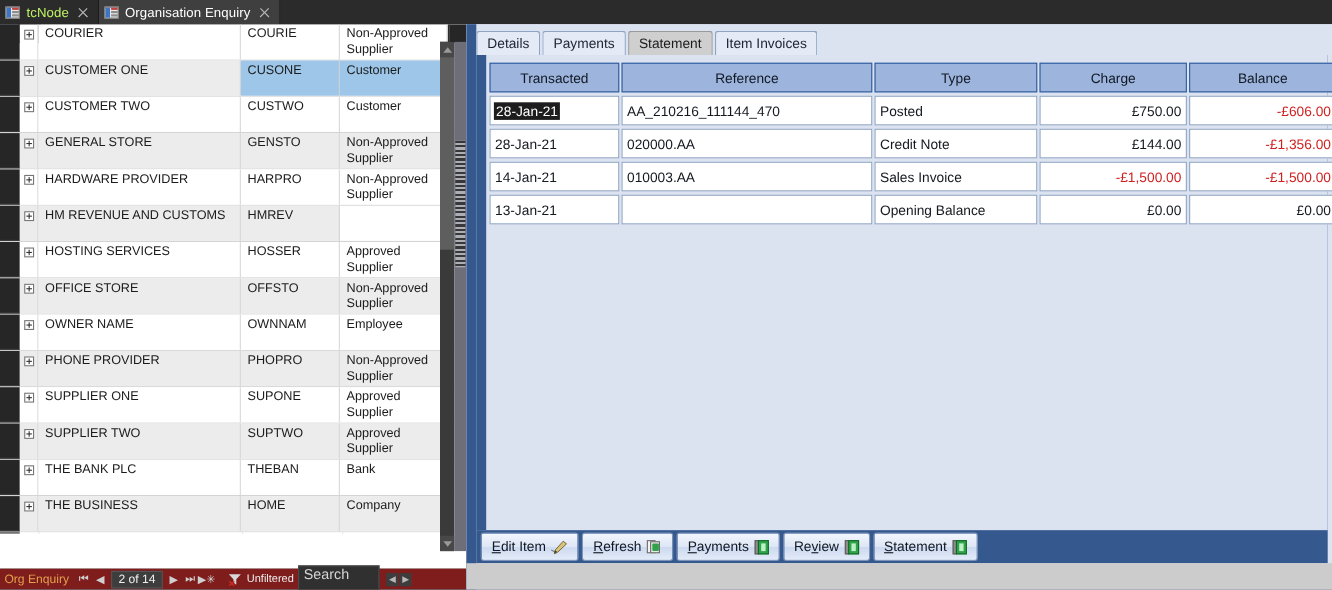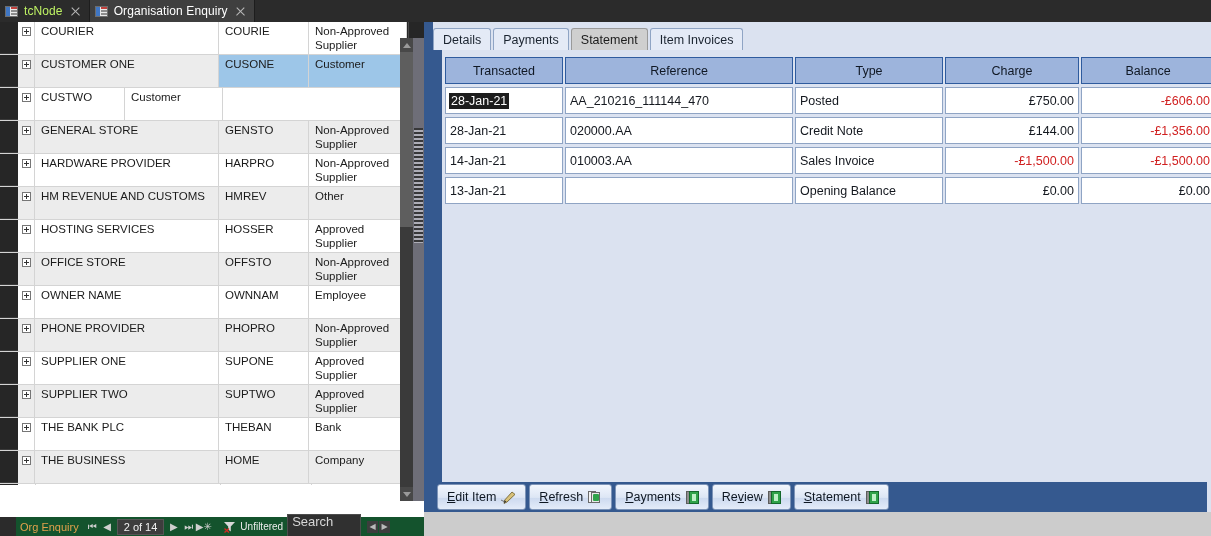--- a/index.html
+++ b/index.html
@@ -111,22 +111,22 @@
   .lvscroll .thumb{position:absolute;left:0;top:14px;width:13px;height:175px;background:#5e5e5e;}
   .lstrip{position:absolute;right:0;top:16px;width:11px;height:463px;background:#6e6e78;}
   .lstrip .grip{
     position:absolute;left:1px;top:90px;width:9px;height:115px;
     background:repeating-linear-gradient(180deg,#2e2e2e 0 2px,#b9b9c2 2px 4px);
     opacity:.85;
   }
 
   
   .statusbar{
-    position:absolute;left:16px;top:517px;width:424px;height:19px;
-    background:#14532d;display:flex;align-items:center;
+    position:absolute;left:0;top:517px;width:424px;height:19px;
+    background:#7f1d1d;display:flex;align-items:center;
     color:#e2a14c;font-size:11px;gap:0px;
   }
   .sb-title{color:#e2a14c;padding:0 6px 0 4px;white-space:nowrap;}
   .navbtn{
     width:15px;height:17px;display:flex;align-items:center;justify-content:center;
     color:#cfcfcf;font-size:10px;
   }
   .recbox{
     background:#3d3d3d;color:#f0f0f0;font-size:11px;
     height:14px;line-height:14px;padding:0 6px;margin:0 2px;border:1px solid #555;
@@ -291,20 +291,21 @@
           </div>
           <div class="c c-name">CUSTOMER ONE</div>
           <div class="c c-ac">CUSONE</div>
           <div class="c c-type">Customer</div>
         </div>
         <div class="lrow">
           <div class="sel"></div>
           <div class="exp">
             <span class="plusbox"></span>
           </div>
+          <div class="c c-name">CUSTOMER TWO</div>
           <div class="c c-ac">CUSTWO</div>
           <div class="c c-type">Customer</div>
         </div>
         <div class="lrow alt">
           <div class="sel"></div>
           <div class="exp">
             <span class="plusbox"></span>
           </div>
           <div class="c c-name">GENERAL STORE</div>
           <div class="c c-ac">GENSTO</div>
@@ -319,21 +320,20 @@
           <div class="c c-ac">HARPRO</div>
           <div class="c c-type">Non-Approved Supplier</div>
         </div>
         <div class="lrow alt">
           <div class="sel"></div>
           <div class="exp">
             <span class="plusbox"></span>
           </div>
           <div class="c c-name">HM REVENUE AND CUSTOMS</div>
           <div class="c c-ac">HMREV</div>
-          <div class="c c-type">Other</div>
         </div>
         <div class="lrow">
           <div class="sel"></div>
           <div class="exp">
             <span class="plusbox"></span>
           </div>
           <div class="c c-name">HOSTING SERVICES</div>
           <div class="c c-ac">HOSSER</div>
           <div class="c c-type">Approved Supplier</div>
         </div>

